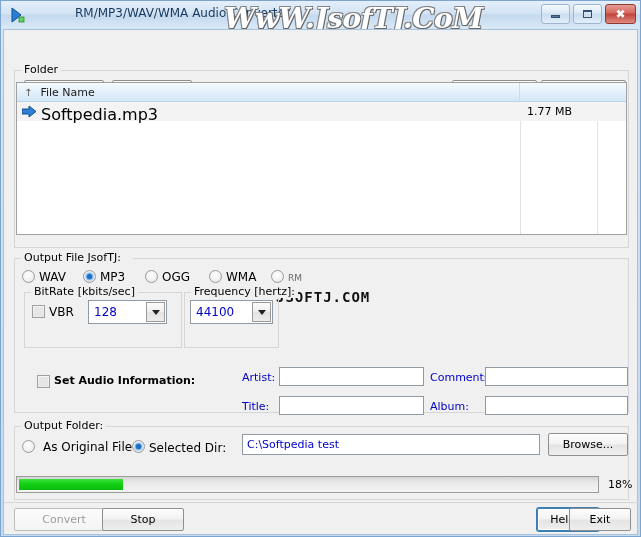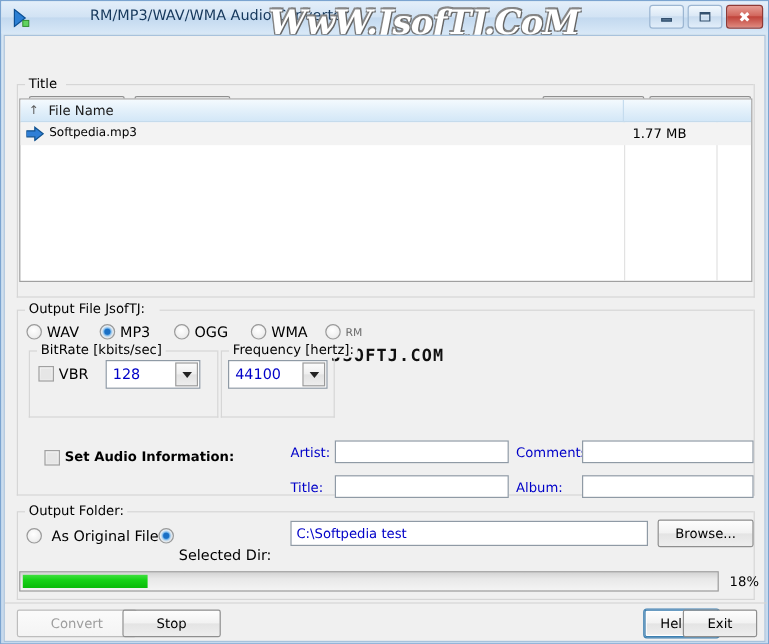--- a/index.html
+++ b/index.html
@@ -134,21 +134,21 @@
 
   #lv-row {
     position: absolute; left: 0; top: 19px; width: 100%; height: 19px;
     background: #f3f3f3;
   }
   #row-arrow {
     position: absolute; left: 5px; top: 3px; width: 15px; height: 13px;
   }
   #row-name {
     position: absolute; left: 24px; top: 3px;
-    font-size: 10px; color: #000;
+    font-size: 16px; color: #000;
   }
   #row-size {
     position: absolute; left: 510px; top: 3px;
     font-size: 11px; color: #000;
   }
   .lv-vline { position: absolute; top: 19px; bottom: 0; width: 1px; background: #e2e2e2; }
 
   
   .radio {
     position: absolute;
@@ -286,21 +286,21 @@
     <div class="wbtn" id="btn-close">
       <div class="glyph">✖</div>
     </div>
   </div>
 
   <div id="client">
 
     <div class="groupbox" style="left:10px; top:40px; width:615px; height:178px;">
       <div class="gb-top-l" style="left:0; width:6px;"></div>
       <div class="gb-top-r" style="left:40px; right:0;"></div>
-      <div class="gb-title" style="left:6px;">Title</div>
+      <div class="gb-title" style="left:6px;">Folder</div>
     </div>
 
     <div class="btn" style="left:20px; top:50px; width:80px; height:23px;">Add Files ...</div>
     <div class="btn" style="left:108px; top:50px; width:80px; height:23px;">Add Folder ...</div>
     <div class="btn" style="left:448px; top:50px; width:85px; height:23px;">Remove</div>
     <div class="btn" style="left:537px; top:50px; width:85px; height:23px;">Remove all</div>
 
     <div class="wm" id="wm-softpedia">SOFTPEDIA</div>
     <div class="wm" id="wm-softpedia-tm">™</div>
     <div class="wm" id="wm-softpediacom">www.softpedia.com</div>
@@ -393,21 +393,21 @@
     <div class="groupbox" style="left:10px; top:396px; width:615px; height:74px;">
       <div class="gb-top-l" style="left:0; width:6px;"></div>
       <div class="gb-top-r" style="left:88px; right:0;"></div>
       <div class="gb-title" style="left:6px;">Output Folder:</div>
     </div>
 
     <div class="radio" style="left:18px; top:410px;"></div>
     <div class="radio-label" style="left:39px; top:410px;text-align:center;">As Original File</div>
 
     <div class="radio on" style="left:128px; top:410px;"></div>
-    <div class="radio-label" style="left:145px; top:426px;">Selected Dir:</div>
+    <div class="radio-label" style="left:145px; top:411px;">Selected Dir:</div>
 
     <div class="textfield" style="left:238px; top:404px; width:298px; height:21px;" placeholder="">C:\Softpedia test</div>
 
     <div class="btn" style="left:544px; top:403px; width:80px; height:23px;">Browse...</div>
 
     <div id="progress">
       <div id="progress-fill" style="width: 18%;"></div>
     </div>
     <div id="progress-pct">18%</div>
 

